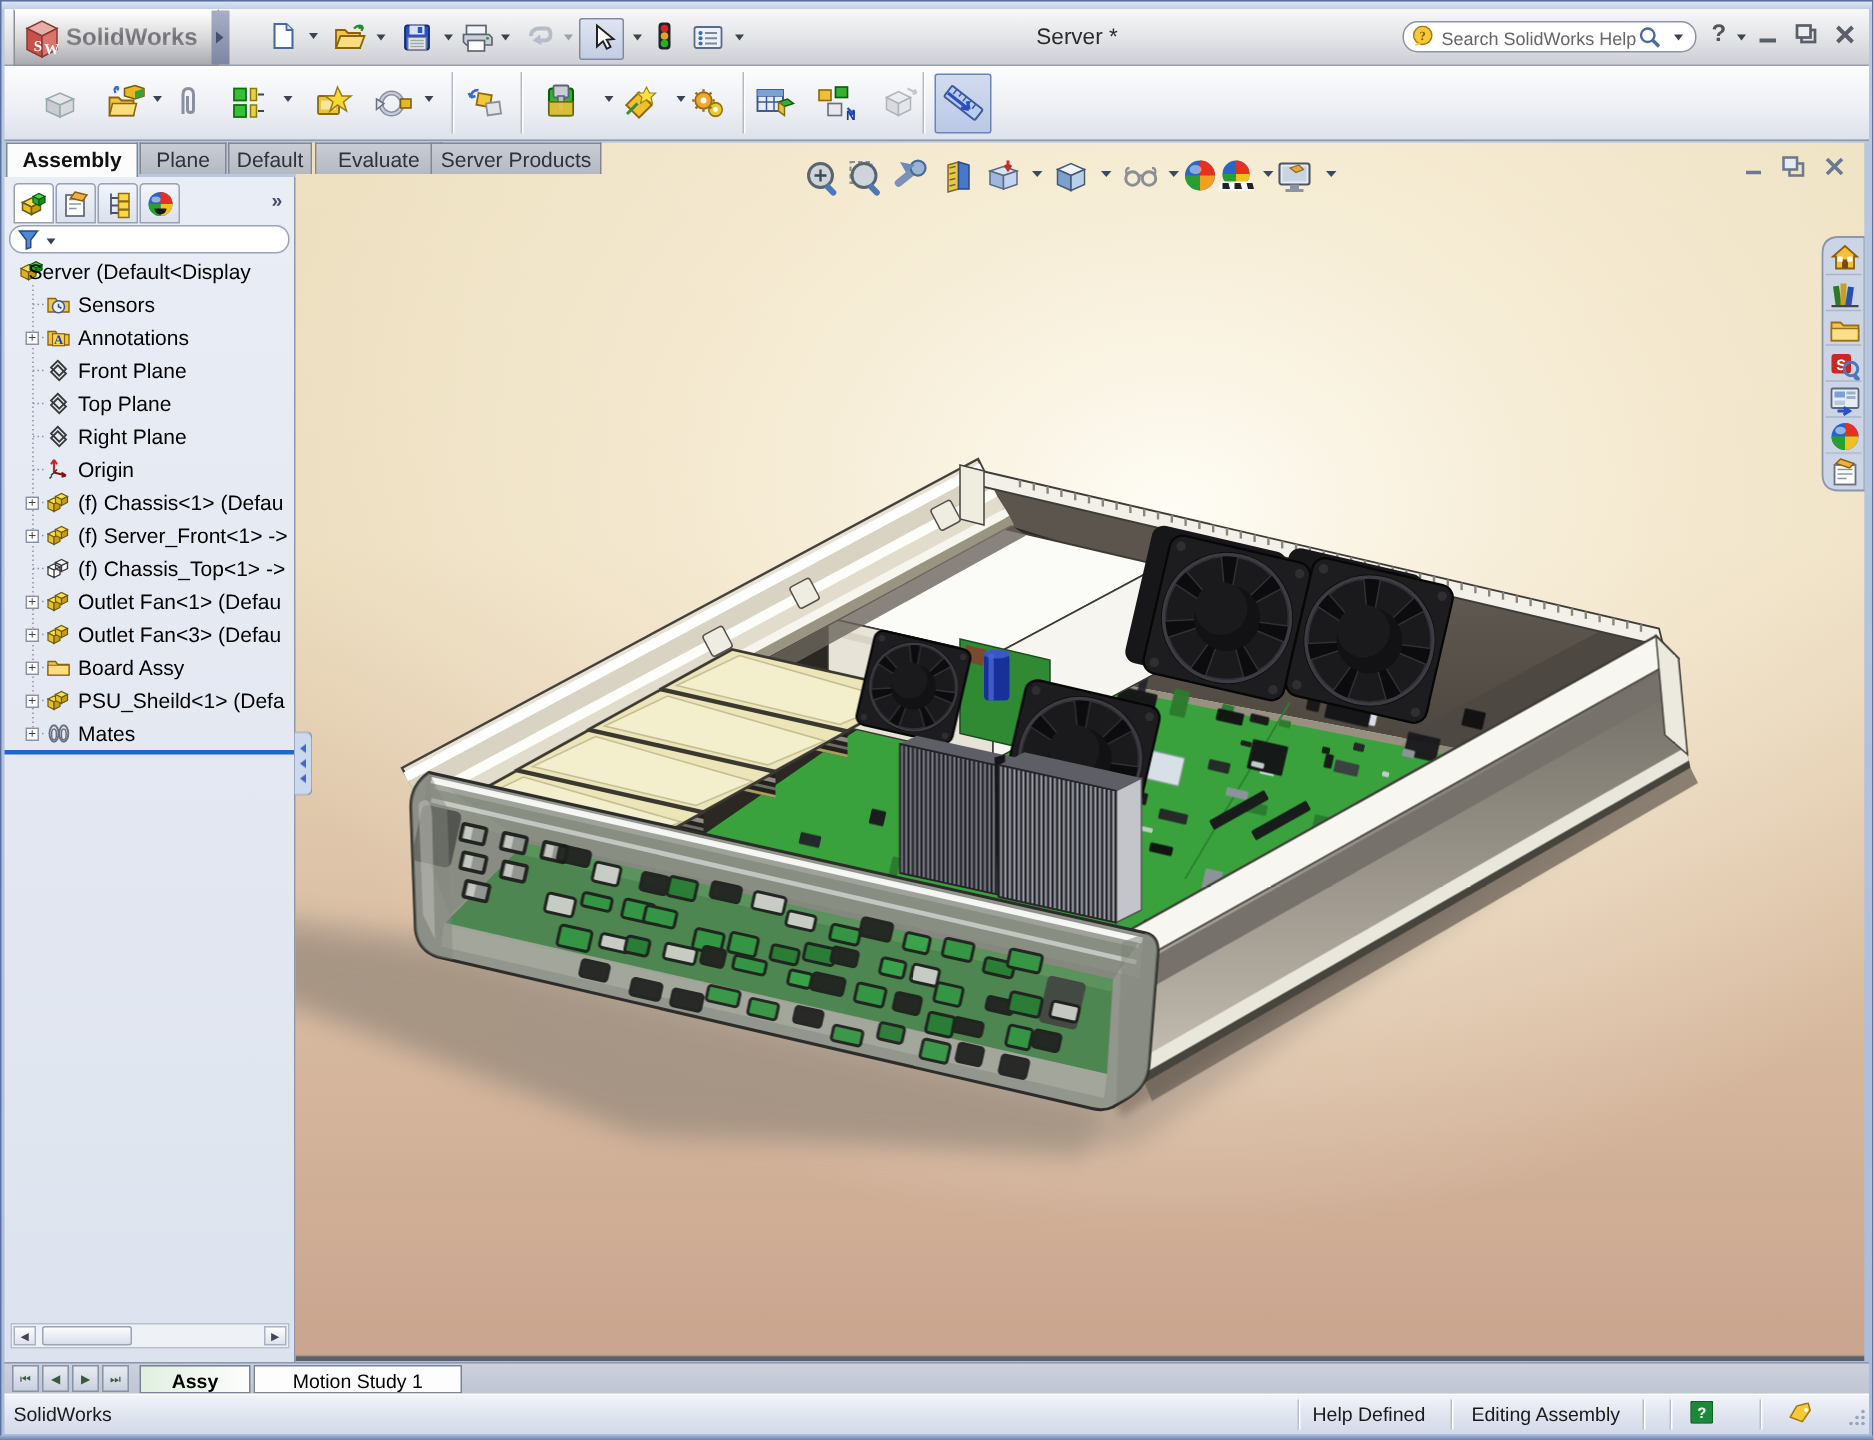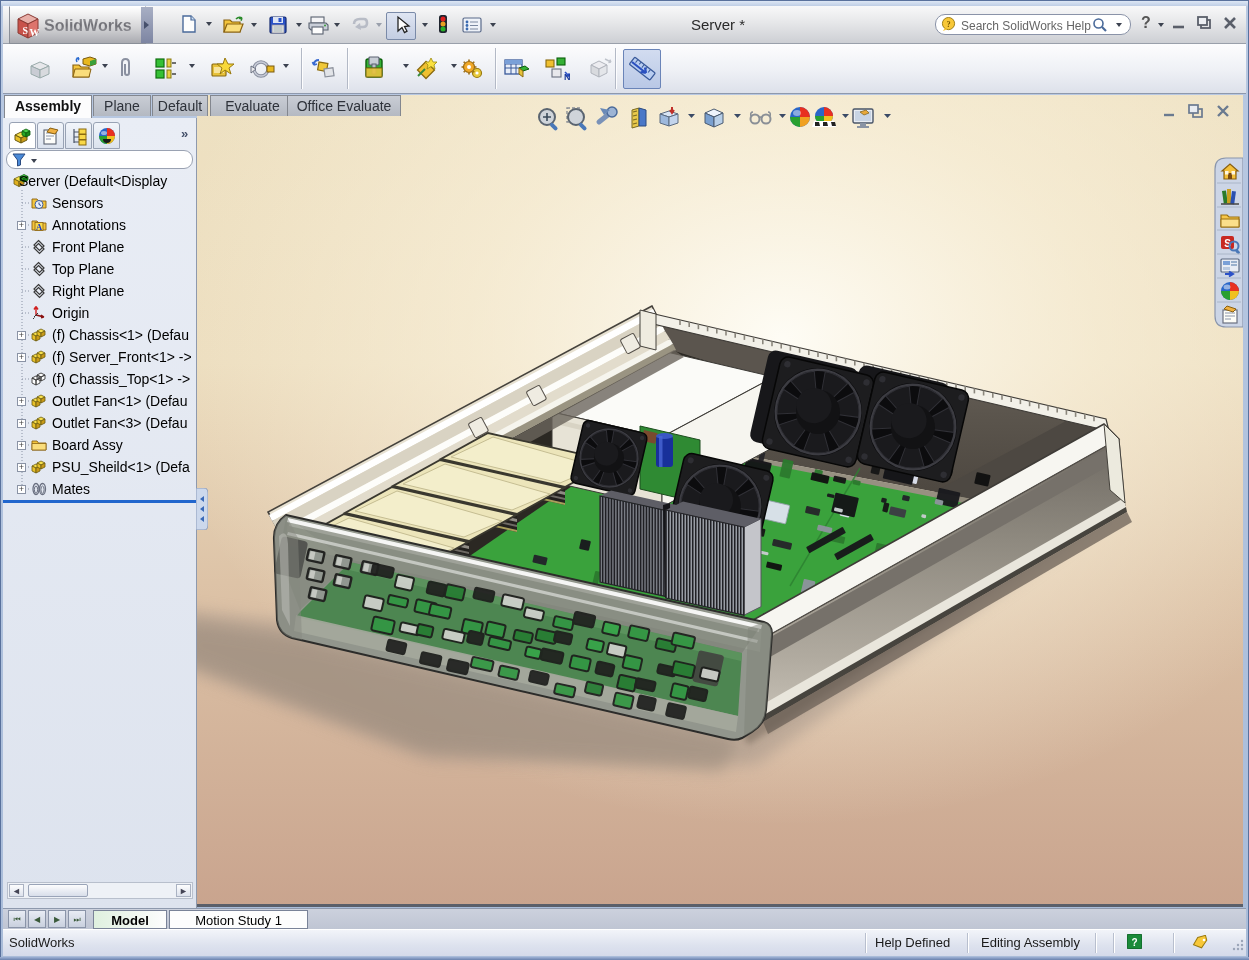--- a/index.html
+++ b/index.html
@@ -216,21 +216,21 @@
             <rect x="2" y="9" width="26" height="9" rx="1" fill="#b9cdf0" stroke="#3a5a9a" stroke-width="1.3"></rect>
             <path d="M6,9 L6,13 M10,9 L10,12 M14,9 L14,13 M18,9 L18,12 M22,9 L22,13" stroke="#3a5a9a" stroke-width="1"></path>
           </g>
           <path d="M5,7 L19,18 M19,18 l-5.5,-1 M19,18 l-1,-5.5" stroke="#2a50c0" stroke-width="2.2" fill="none"></path>
         </svg></div>
     </div>
     <div id="tabrow">
       <div class="tab" style="left:90px;width:58px">Plane</div>
       <div class="tab" style="left:149px;width:56px">Default</div>
       <div class="tab" style="left:207px;width:85px">Evaluate</div>
-      <div class="tab" style="left:284px;width:114px">Office Evaluate</div>
+      <div class="tab" style="left:284px;width:114px">Server Products</div>
       <div class="tab active" style="left:1px;width:88px">Assembly</div>
     </div>
     <svg width="80" height="18" viewBox="0 0 80 18" style="position:absolute;left:1162px;top:103px;z-index:6">
       <path d="M2,12 L12,12" stroke="#6a7a90" stroke-width="2.4"></path>
       <rect x="31" y="6" width="9" height="8" fill="none" stroke="#6a7a90" stroke-width="1.7"></rect>
       <rect x="27" y="2" width="9" height="8" fill="#e8ecf2" stroke="#6a7a90" stroke-width="1.7"></rect>
       <path d="M56,3 L66,13 M66,3 L56,13" stroke="#6a7a90" stroke-width="2.4"></path>
     </svg>
     <div id="lpanel">
       <div id="ptabs">
@@ -997,21 +997,21 @@
         </g>
 <path d="M1217,302 L1241,302" stroke="#aab6c8" stroke-width="1"></path>
 </g>
 <rect x="197" y="904" width="1046" height="3" fill="#5a5f6a"></rect>
 </svg>
     <div id="mstabs">
       <div style="position:absolute;left:5px;top:1px;width:18px;height:18px;background:linear-gradient(180deg,#e8ecf4,#c9d0de);border:1px solid #8a94a8;font-size:8px;text-align:center;line-height:17px;color:#3a5a3a">⏮</div>
       <div style="position:absolute;left:25px;top:1px;width:18px;height:18px;background:linear-gradient(180deg,#e8ecf4,#c9d0de);border:1px solid #8a94a8;font-size:8px;text-align:center;line-height:17px;color:#3a5a3a">◀</div>
       <div style="position:absolute;left:45px;top:1px;width:18px;height:18px;background:linear-gradient(180deg,#e8ecf4,#c9d0de);border:1px solid #8a94a8;font-size:8px;text-align:center;line-height:17px;color:#3a5a3a">▶</div>
       <div style="position:absolute;left:65px;top:1px;width:18px;height:18px;background:linear-gradient(180deg,#e8ecf4,#c9d0de);border:1px solid #8a94a8;font-size:8px;text-align:center;line-height:17px;color:#3a5a3a">⏭</div>
-      <div class="mtab" style="left:90px;width:74px;font-weight:bold;background:linear-gradient(90deg,#dff0df,#fdfdfd)">Model</div>
+      <div class="mtab" style="left:90px;width:74px;font-weight:bold;background:linear-gradient(90deg,#dff0df,#fdfdfd)">Assy</div>
       <div class="mtab" style="left:166px;width:139px">Motion Study 1</div>
     </div>
     <div id="statusbar">
       <span style="position:absolute;left:6px;top:5px">SolidWorks</span>
       <span style="position:absolute;left:872px;top:5px">Help Defined</span>
       <span style="position:absolute;left:978px;top:5px">Editing Assembly</span>
       <div style="position:absolute;left:862px;top:3px;width:1px;height:20px;background:#b8bfce;box-shadow:1px 0 0 #fff"></div>
       <div style="position:absolute;left:964px;top:3px;width:1px;height:20px;background:#b8bfce;box-shadow:1px 0 0 #fff"></div>
       <div style="position:absolute;left:1092px;top:3px;width:1px;height:20px;background:#b8bfce;box-shadow:1px 0 0 #fff"></div>
       <div style="position:absolute;left:1110px;top:3px;width:1px;height:20px;background:#b8bfce;box-shadow:1px 0 0 #fff"></div>

